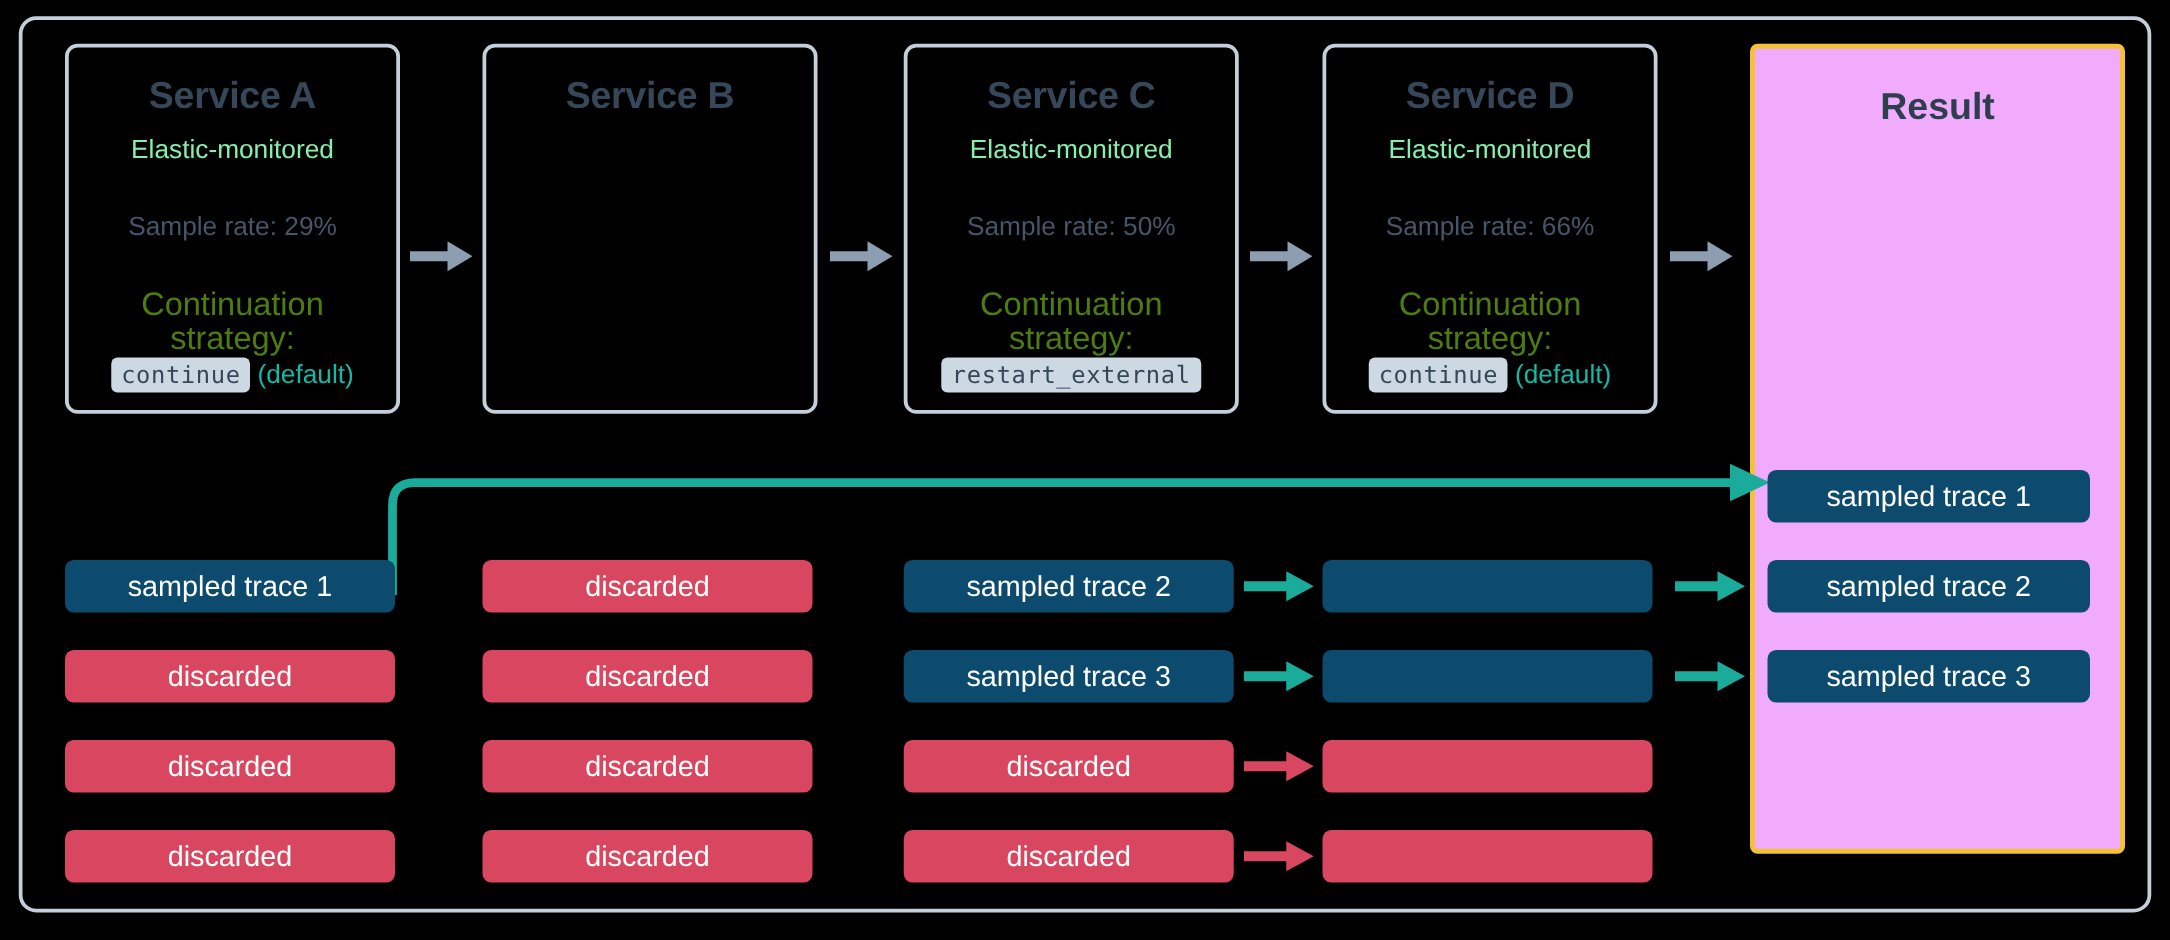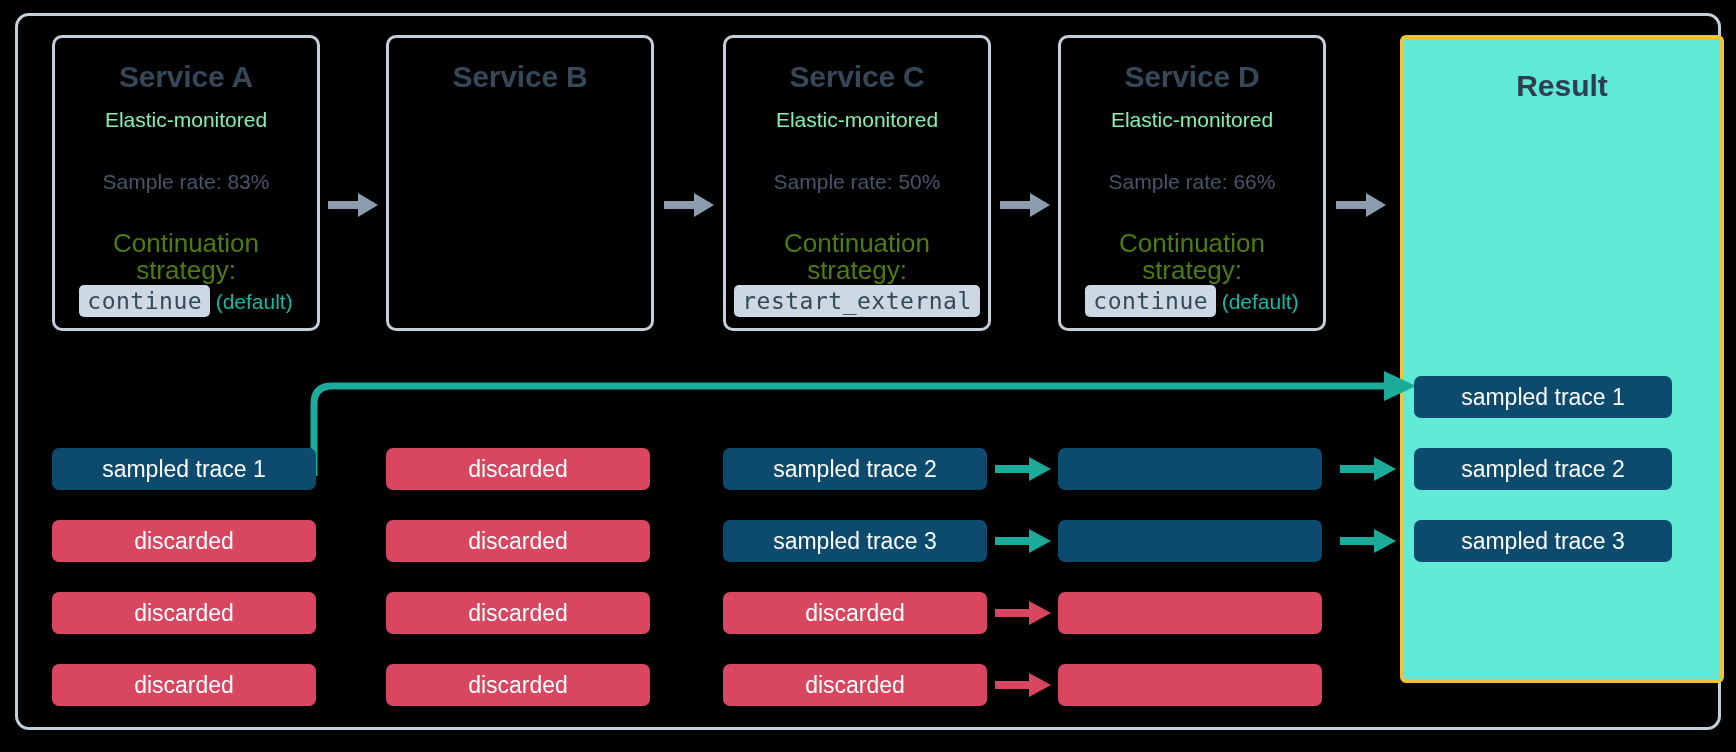--- a/index.html
+++ b/index.html
@@ -75,36 +75,36 @@
     font-size: 20px;
     color: #46566a;
     white-space: nowrap;
   }
   .code {
     font-family: "DejaVu Sans Mono", "Liberation Mono", monospace;
     background: #ccd8e2;
     color: #36475a;
     border-radius: 5px;
     padding: 3px 8px;
-    font-size: 23px;
+    font-size: 19px;
     letter-spacing: 0.5px;
   }
   .default-note {
     color: #14b8a6;
     font-size: 21px;
   }
 
   
   #result-panel {
     position: absolute;
     left: 1400px;
     top: 35px;
-    width: 324px;
+    width: 300px;
     height: 648px;
-    background: #5eead4;
+    background: #f0abfc;
     border: 4px solid #f5c237;
     border-radius: 6px;
     box-sizing: border-box;
   }
   #result-title {
     margin-top: 30px;
     text-align: center;
     font-size: 30px;
     font-weight: bold;
     color: #2f3e4f;
@@ -167,21 +167,21 @@
 </head>
 <body>
 
 <div id="canvas">
 
   <div id="outer-frame"></div>
 
   <div class="service-box" style="left:52px;">
     <div class="service-title">Service A</div>
     <div class="service-monitor">Elastic-monitored</div>
-    <div class="service-rate">Sample rate: 83%</div>
+    <div class="service-rate">Sample rate: 29%</div>
     <div class="service-strategy-label">
       <div>Continuation</div>
       <div>strategy:</div>
     </div>
     <div class="service-strategy-value">
       <span class="code">continue</span>
       <span class="default-note">(default)</span>
     </div>
   </div>
 

